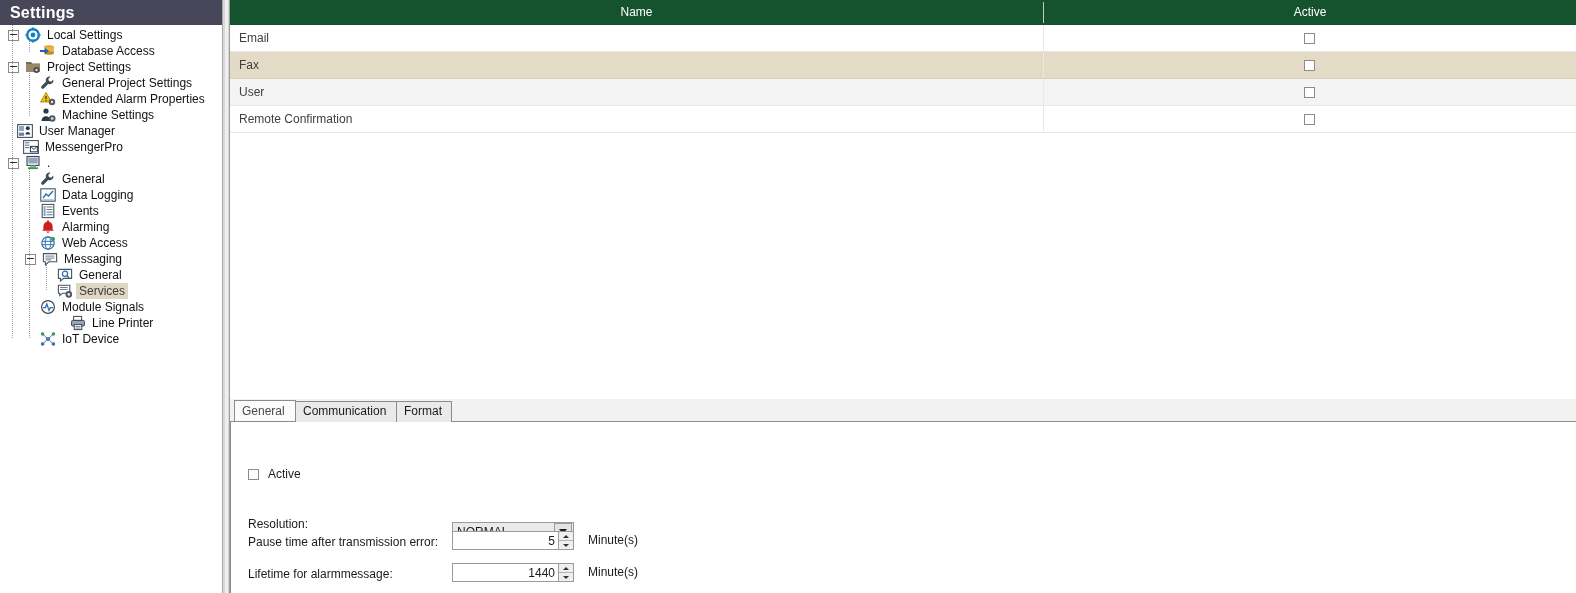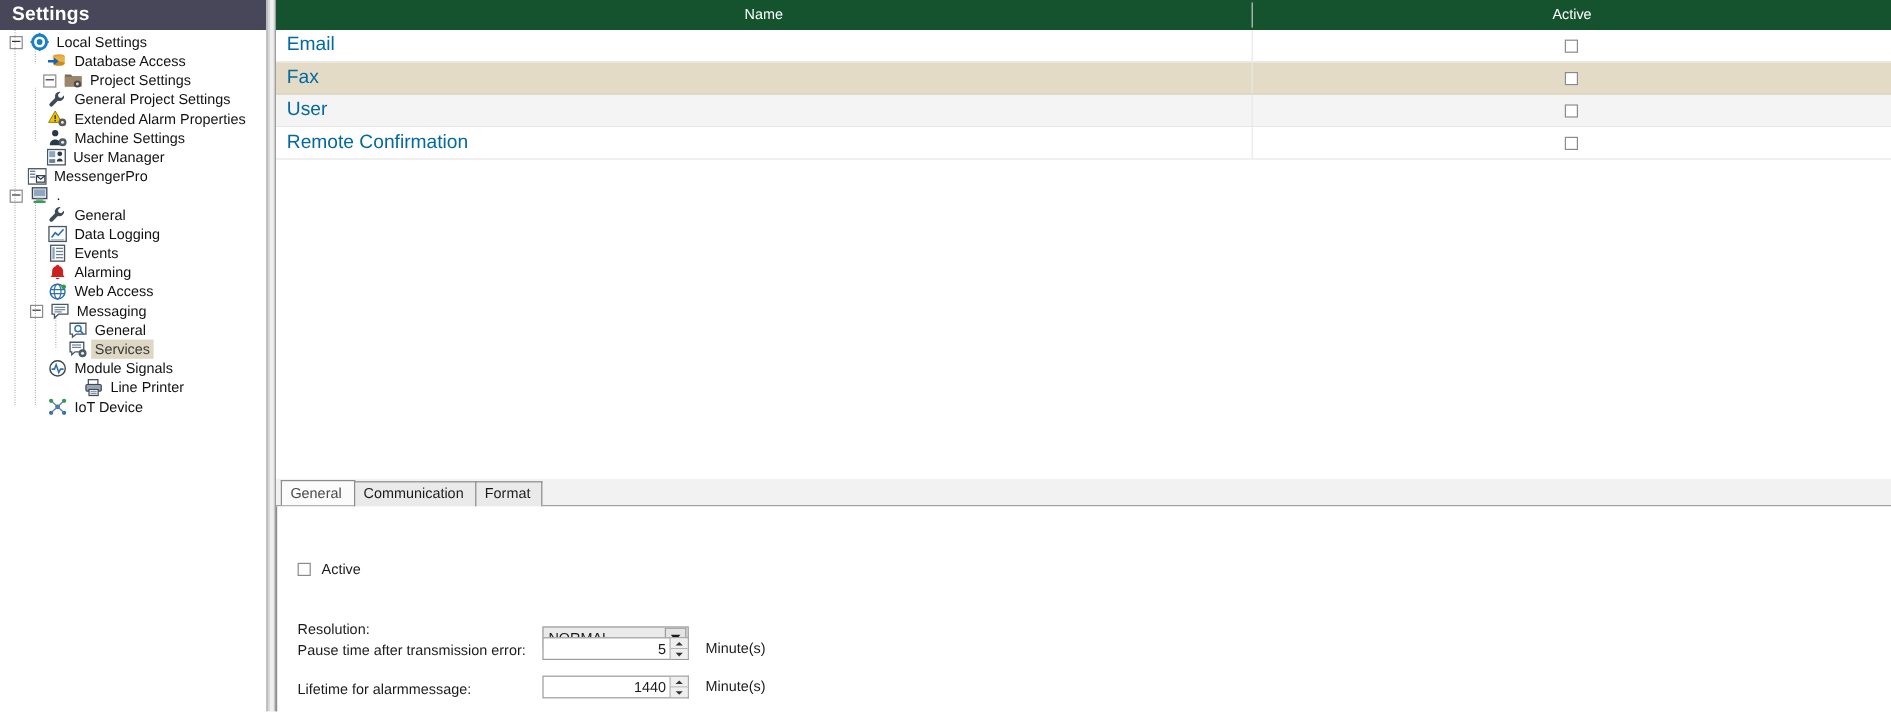--- a/index.html
+++ b/index.html
@@ -85,21 +85,21 @@
   #gh-sep{position:absolute;left:813px;top:2px;width:1px;height:21px;background:#c6c6cc;}
   .grow{
     position:relative;height:26px;
     border-bottom:1px solid #e6e6e6;
     background:#ffffff;
   }
   .grow.alt{background:#f4f4f4;}
   .grow.sel{background:#e3dbc6;border-bottom:1px solid #d8d0ba;}
   .grow .cname{
     position:absolute;left:9px;top:0;height:26px;line-height:26px;
-    font-size:16px;color:#0369a1;white-space:nowrap;
+    font-size:12px;color:#404040;white-space:nowrap;
   }
   .grow .vsep{position:absolute;left:813px;top:0;width:1px;height:26px;background:#e8e8e8;}
   .grow .cactive{
     position:absolute;left:813px;width:533px;top:0;height:26px;
     display:flex;align-items:center;justify-content:center;
   }
   .cbx{
     width:11px;height:11px;border:1px solid #8b8b8b;background:#fff;
     display:inline-block;box-sizing:border-box;
   }
@@ -205,21 +205,21 @@
           <span class="ico">
             <svg width="16" height="16" viewBox="0 0 16 16">
               <ellipse cx="9" cy="4" rx="5" ry="1.8" fill="#e0a030"></ellipse>
               <rect x="4" y="4" width="10" height="6" fill="#e8b44a"></rect>
               <ellipse cx="9" cy="10" rx="5" ry="1.8" fill="#c98a20"></ellipse>
               <path d="M0 7 h5 v-2 l4 3 -4 3 v-2 H0z" fill="#1565c0"></path>
             </svg>
           </span>
           <span class="lbl">Database Access</span>
         </div>
-        <div class="tnode" style="padding-left: 20px; margin-left: 16px;">
+        <div class="tnode" style="padding-left: 8px;">
           <span class="exp"></span>
           <span class="dots" style="width: 4px;"></span>
           <span class="ico">
             <svg width="16" height="16" viewBox="0 0 16 16">
               <path d="M1 3h5l1.4 1.6H15V13H1z" fill="#7d6a52"></path>
               <path d="M1 5h14v8H1z" fill="#9c866a"></path>
               <circle cx="11.5" cy="11" r="3" fill="#4a4a4a"></circle>
               <circle cx="11.5" cy="11" r="1.2" fill="#ddd"></circle>
             </svg>
           </span>
@@ -255,21 +255,21 @@
           <span class="ico">
             <svg width="16" height="16" viewBox="0 0 16 16">
               <circle cx="6" cy="4" r="2.6" fill="#2a3947"></circle>
               <path d="M1.5 14c0-3 2-4.8 4.5-4.8S10.5 11 10.5 14z" fill="#2a3947"></path>
               <circle cx="12.2" cy="11.5" r="3.3" fill="#4d5a66"></circle>
               <circle cx="12.2" cy="11.5" r="1.3" fill="#e8e8e8"></circle>
             </svg>
           </span>
           <span class="lbl">Machine Settings</span>
         </div>
-        <div class="tnode" style="padding-left: 24px;">
+        <div class="tnode" style="padding-left: 2px;">
           <span class="exp noexp"></span>
           <span class="dots" style="width: 4px;"></span>
           <span class="ico">
             <svg width="16" height="16" viewBox="0 0 16 16">
               <rect x="0.6" y="1.6" width="14.8" height="12.8" fill="#fff" stroke="#4a5562" stroke-width="1.1"></rect>
               <rect x="2" y="3" width="5" height="5" fill="#8fa6bf"></rect>
               <circle cx="10.8" cy="5.2" r="2" fill="#2b3a49"></circle>
               <path d="M8.4 11.6c0-1.5 1-2.5 2.4-2.5s2.4 1 2.4 2.5z" fill="#2b3a49"></path>
               <rect x="2" y="9.6" width="5" height="3.2" fill="#6d8299"></rect>
             </svg>

